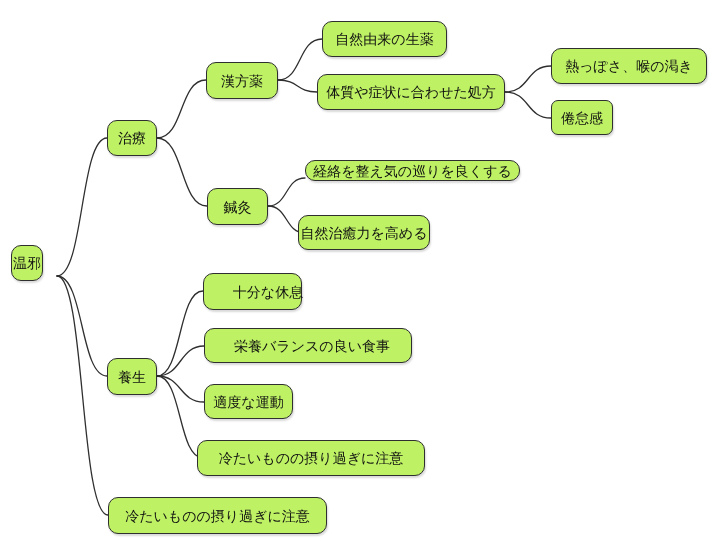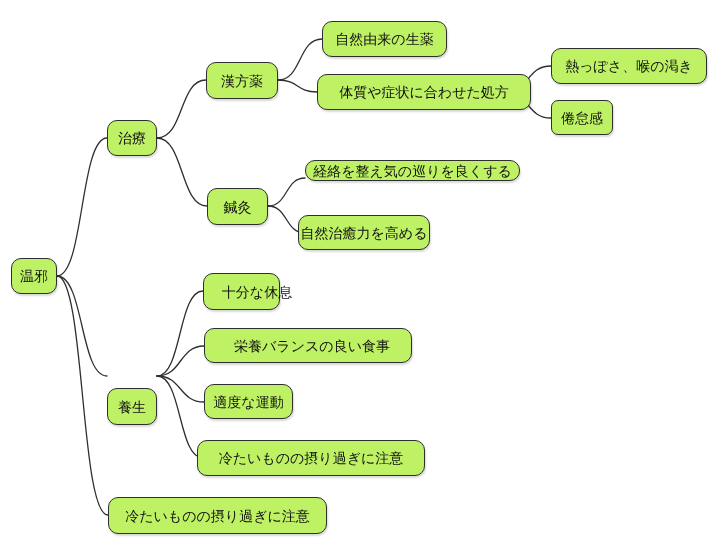--- a/index.html
+++ b/index.html
@@ -36,32 +36,32 @@
     background: #bef264;
     border: 1.8px solid #2f2f2f;
     border-radius: 10px;
     font-size: 14px;
     line-height: 1;
     color: #111111;
     white-space: nowrap;
     box-shadow: 1px 2px 2px rgba(0,0,0,0.15);
   }
   
-  .n-root      { left: 11px;  top: 258px; width: 46px;  height: 36px; }
+  .n-root      { left: 11px;  top: 245px; width: 32px;  height: 36px; }
   .n-chiryo    { left: 107px; top: 120px; width: 50px;  height: 36px; }
   .n-kampo     { left: 206px; top: 62px;  width: 72px;  height: 37px; }
   .n-shoyaku   { left: 322px; top: 21px;  width: 125px; height: 36px; }
-  .n-shoho     { left: 317px; top: 74px;  width: 214px; height: 36px; }
+  .n-shoho     { left: 317px; top: 74px;  width: 188px; height: 36px; }
   .n-netsuppo  { left: 551px; top: 48px;  width: 156px; height: 36px; }
   .n-kentaikan { left: 551px; top: 100px; width: 62px;  height: 35px; border-radius: 7px; }
   .n-shinkyu   { left: 207px; top: 188px; width: 61px;  height: 37px; }
   .n-keiraku   { left: 305px; top: 160px; width: 215px; height: 21px; }
   .n-chiyu     { left: 298px; top: 215px; width: 132px; height: 35px; }
-  .n-yojo      { left: 107px; top: 358px; width: 50px;  height: 37px; margin-top: 30px; }
-  .n-kyusoku   { left: 203px; top: 273px; width: 77px;  height: 37px; padding-left: 31px; }
+  .n-yojo      { left: 107px; top: 358px; width: 50px;  height: 37px; }
+  .n-kyusoku   { left: 203px; top: 273px; width: 99px;  height: 37px; padding-left: 31px; }
   .n-shokuji   { left: 204px; top: 328px; width: 208px; height: 35px; padding-left: 8px; }
   .n-undo      { left: 204px; top: 384px; width: 89px;  height: 35px; }
   .n-tsumetai  { left: 197px; top: 440px; width: 228px; height: 36px; }
   .n-kumiawase { left: 108px; top: 497px; width: 219px; height: 37px; }
 </style>
 </head>
 <body>
 
 <div class="canvas">
 

